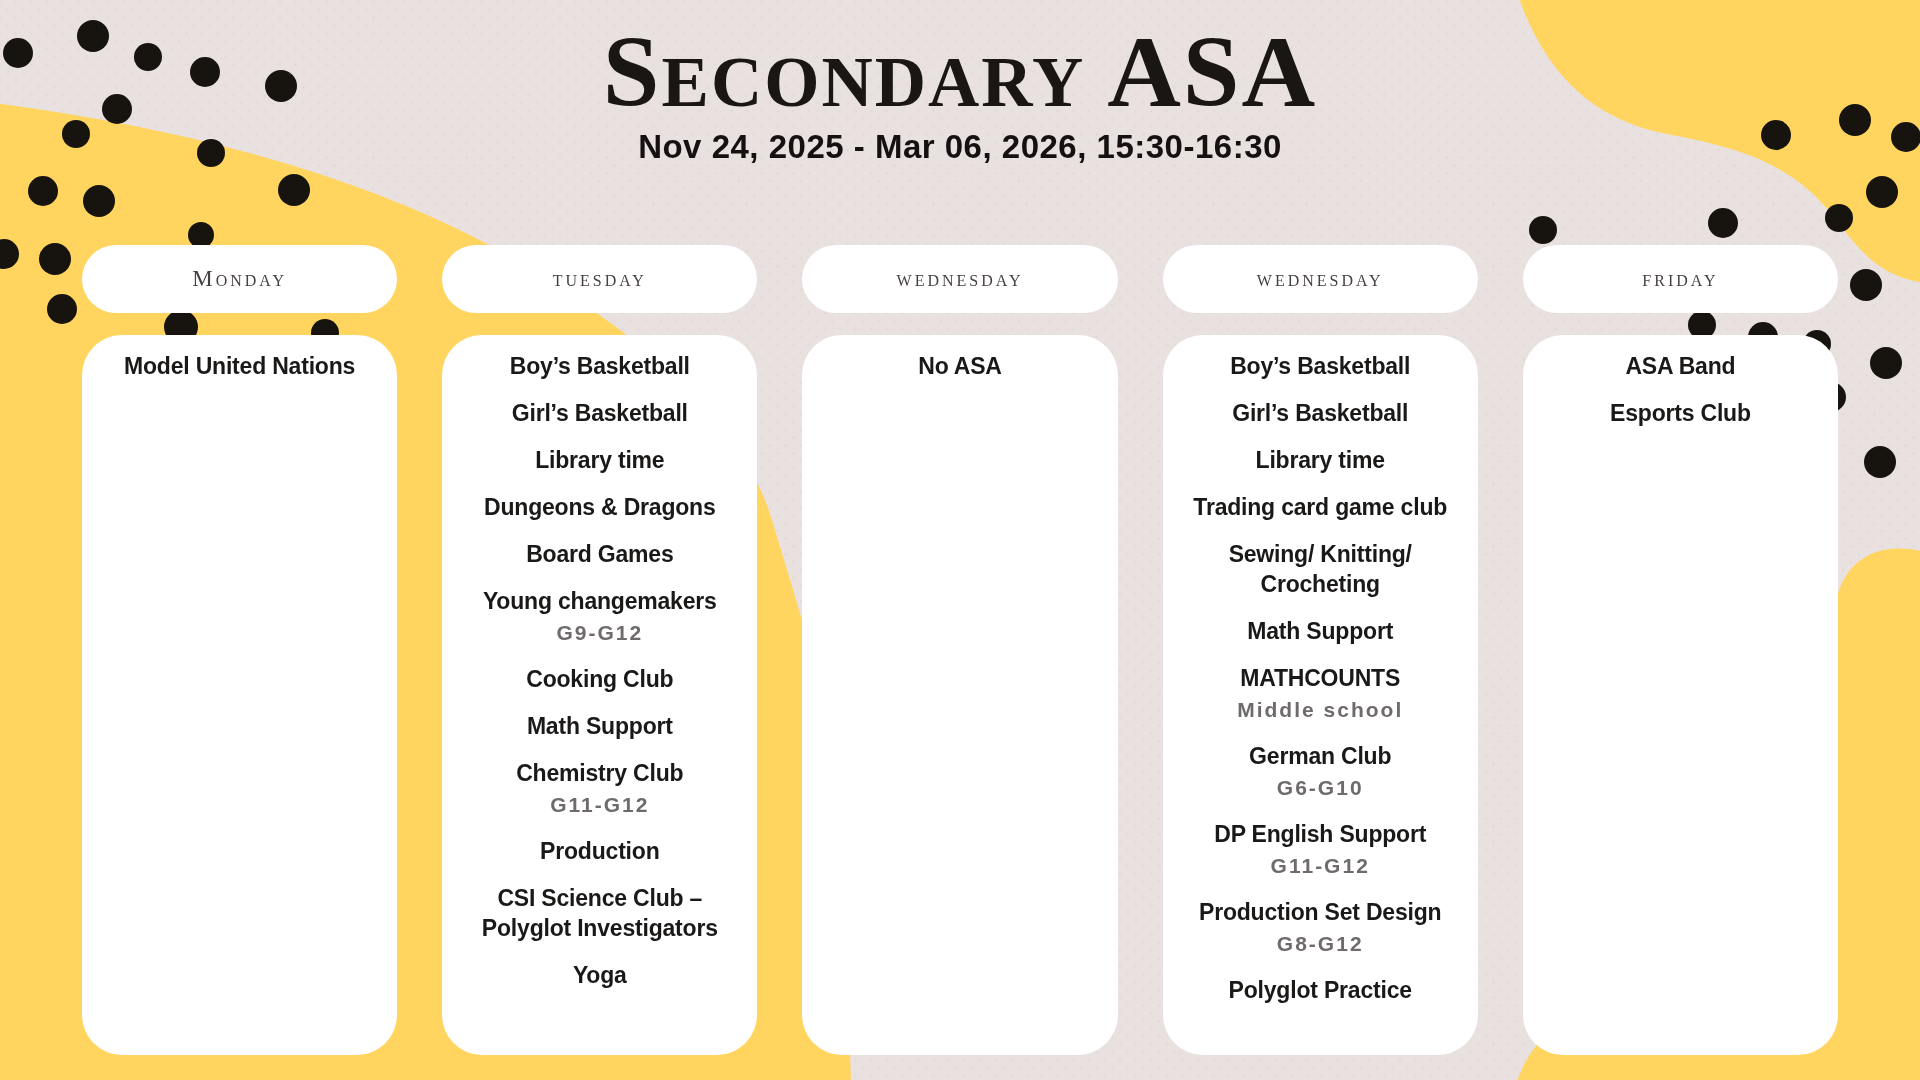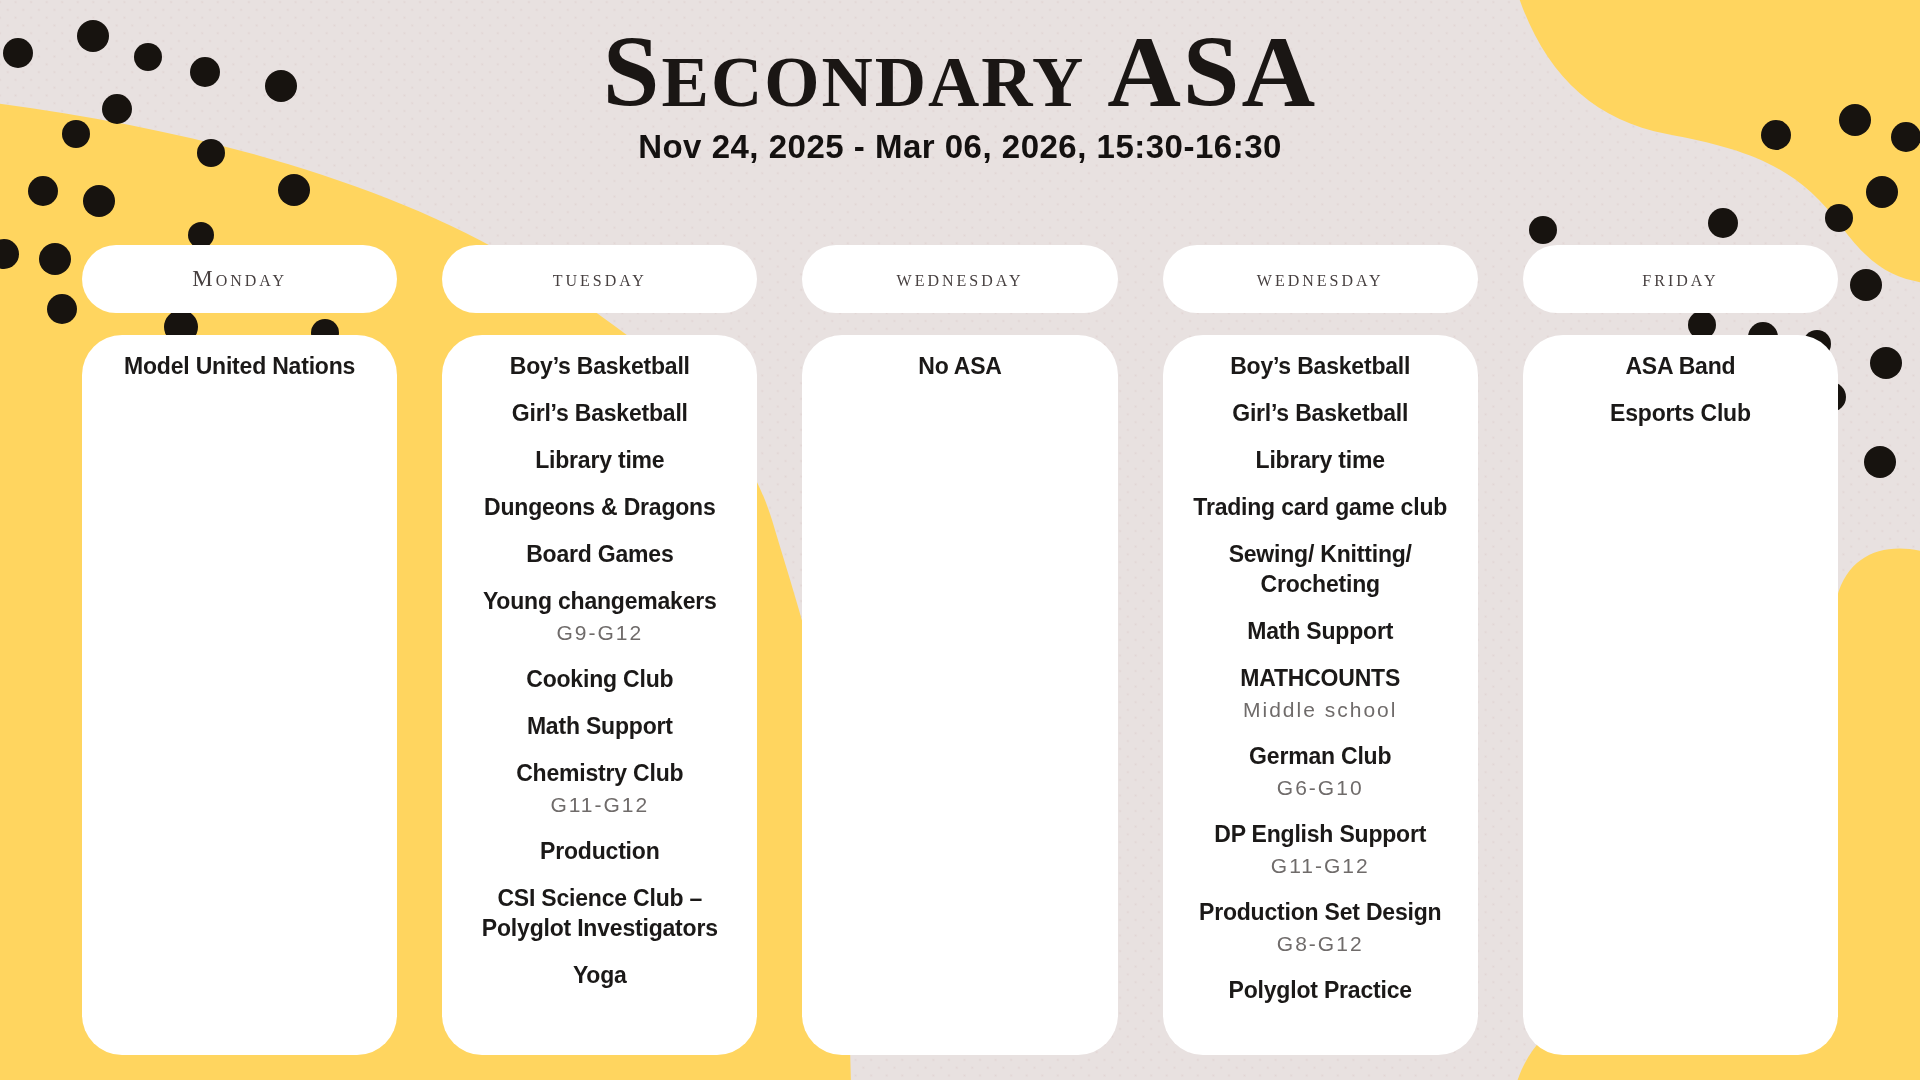--- a/index.html
+++ b/index.html
@@ -39,21 +39,21 @@
     height:720px;padding:16px 16px;box-sizing:border-box;text-align:center;
     overflow:hidden;
   }
   .item{margin-bottom:17px;}
   .item .name{
     font-size:23px;font-weight:700;line-height:30px;letter-spacing:-0.2px;
     color:var(--item_text,#1B1918);
   }
   .item .sub{
     font-size:21px;line-height:28px;margin-top:3px;letter-spacing:2px;
-    font-weight:400;color:var(--sub_text,#6F6B6A);
+    font-weight:700;color:var(--sub_text,#6F6B6A);
   }
 </style>
 </head>
 <body>
 
 <div class="canvas">
 
   <svg class="bg" width="1920" height="1080" viewBox="0 0 1920 1080">
     <defs>
       <pattern id="tex" width="11" height="11" patternUnits="userSpaceOnUse" patternTransform="rotate(45)">

